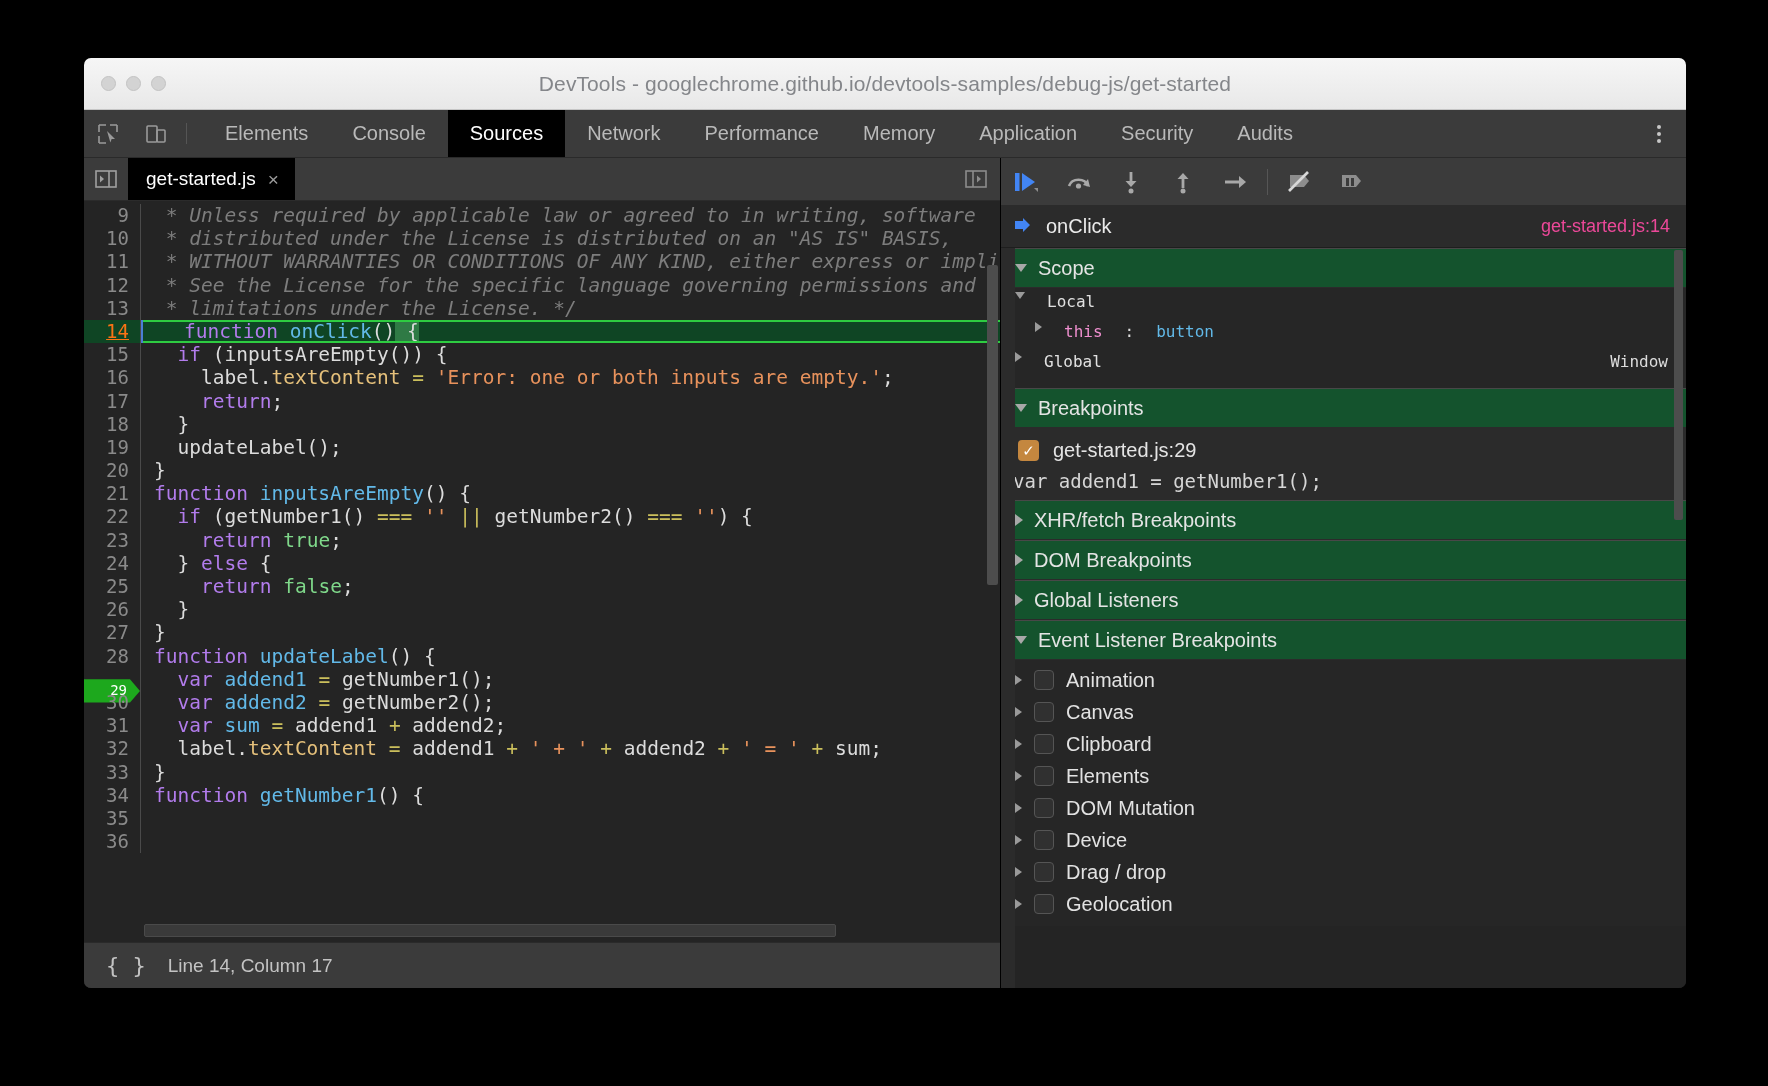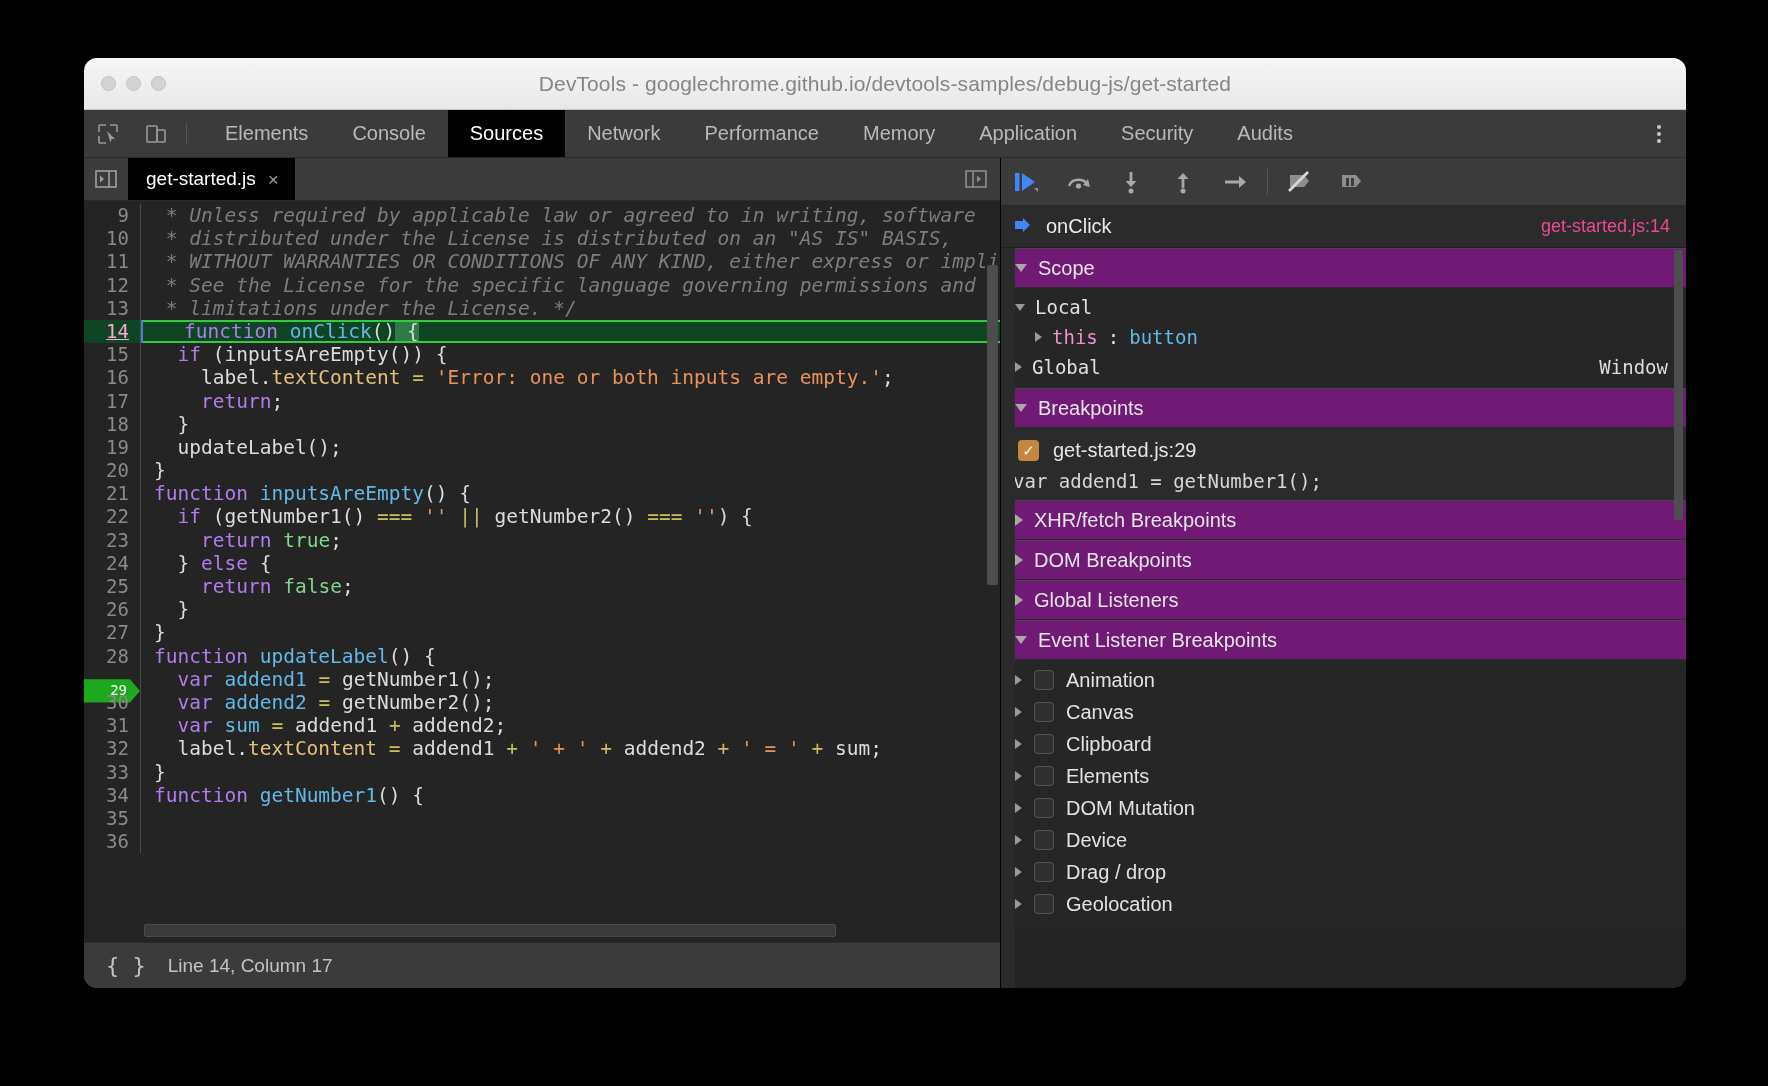--- a/index.html
+++ b/index.html
@@ -10,21 +10,21 @@
     overflow: hidden;
   }
   .screen { position: relative; width: 1768px; height: 1086px; background: #000; }
 
   
   .window {
     position: absolute;
     left: 84px; top: 58px;
     width: 1602px; height: 930px;
     background: #242424;
-    border-radius: 13px;
+    border-radius: 7px;
     overflow: hidden;
     box-shadow: 0 6px 34px rgba(0,0,0,.75);
   }
 
   
   .titlebar {
     height: 52px;
     background: linear-gradient(#f6f6f6, #e8e8e8);
     border-bottom: 1px solid #c6c6c6;
     display: flex; align-items: center;
@@ -93,21 +93,21 @@
   .code-line { display: flex; height: 23.2px; align-items: center; white-space: pre; }
   .gutter {
     width: 56px; min-width: 56px; text-align: right; padding-right: 11px;
     color: #8a8a8a; font-size: 19px;
     position: relative;
   }
   .gutter-border { width: 1px; min-width: 1px; background: #4a4a4a; align-self: stretch; }
   .code-text { padding-left: 13px; flex: 1; color: #dcdcdc; }
 
   .code-line.exec { background: #0f4524; }
-  .code-line.exec .gutter { color: #f9a8d4; text-decoration: underline; }
+  .code-line.exec .gutter { color: #f97316; text-decoration: underline; }
   .code-line.exec .code-text { position: relative; margin-left: 30px; }
   .exec-overlay {
     position: absolute; left: 57px; right: 0; height: 23.2px;
     border-top: 2px solid #2ecc41; border-bottom: 2px solid #2ecc41;
     pointer-events: none;
   }
   .exec-caret { position: absolute; left: 57px; width: 2px; height: 23.2px; background: #4c7ed6; }
   .tok-sel { background: #2f7a45; }
 
   
@@ -161,34 +161,34 @@
     height: 42px; display: flex; align-items: center; gap: 14px;
     padding: 0 16px 0 13px; background: #2b2b2b; border-bottom: 1px solid #1e1e1e;
   }
   .cf-name { color: #eaeaea; font-size: 20px; }
   .cf-loc { margin-left: auto; color: #ec4899; font-size: 18px; }
 
   
   .sb-scroll { flex: 1; overflow: hidden; position: relative; }
   .sec-head {
     height: 40px; display: flex; align-items: center; gap: 11px;
-    padding-left: 14px; background: #701a75;
+    padding-left: 14px; background: #14532d;
     border-bottom: 1px solid #2b2b2b; border-top: 1px solid #484848;
     color: #e4e4e4; font-size: 20px;
   }
   .sec-body { background: #262626; padding: 4px 0 6px; }
   .tri { width: 0; height: 0; display: inline-block; }
   .tri.down { border-left: 6px solid transparent; border-right: 6px solid transparent; border-top: 8px solid #a8a8a8; }
   .tri.right { border-top: 6px solid transparent; border-bottom: 6px solid transparent; border-left: 8px solid #a8a8a8; }
   .tri.small-right { border-top: 5px solid transparent; border-bottom: 5px solid transparent; border-left: 7px solid #9a9a9a; }
   .tri.small-down { border-left: 5px solid transparent; border-right: 5px solid transparent; border-top: 7px solid #9a9a9a; }
 
   .scope-row {
-    display: flex; align-items: center; gap: 10px; height: 30px; padding-left: 14px;
-    font-family: "DejaVu Sans Mono", monospace; font-size: 19px; color: #e0e0e0;
+    display: flex; gap: 22px; height: 30px; padding-left: 14px;
+    font-family: "DejaVu Sans Mono", monospace; font-size: 16px; color: #e0e0e0;
   }
   .scope-row.indent { padding-left: 34px; }
   .scope-kw { color: #ef8fcf; }
   .scope-val { color: #62b9e8; }
   .scope-right { margin-left: auto; padding-right: 18px; color: #dcdcdc; }
 
   .bp-item { padding: 6px 0 4px; background: #2b2b2b; }
   .bp-row1 { display: flex; align-items: center; gap: 14px; padding-left: 17px; height: 32px; }
   .bp-check {
     width: 21px; height: 21px; border-radius: 4px; background: #c4873f;

